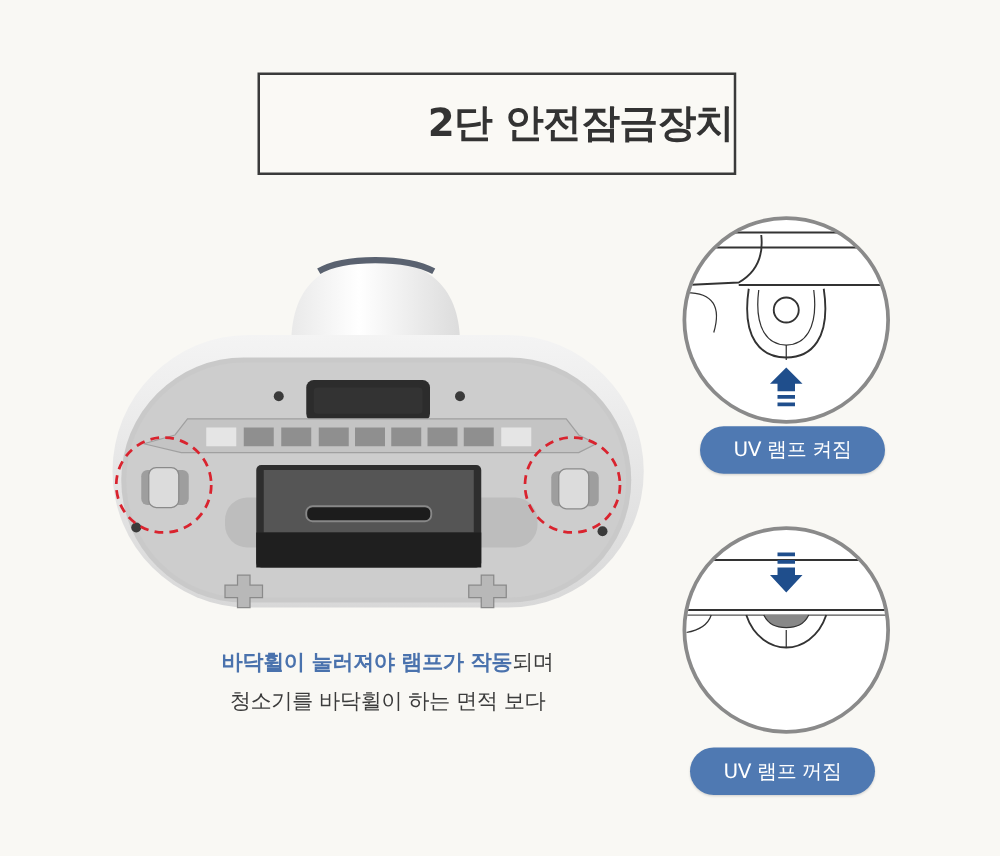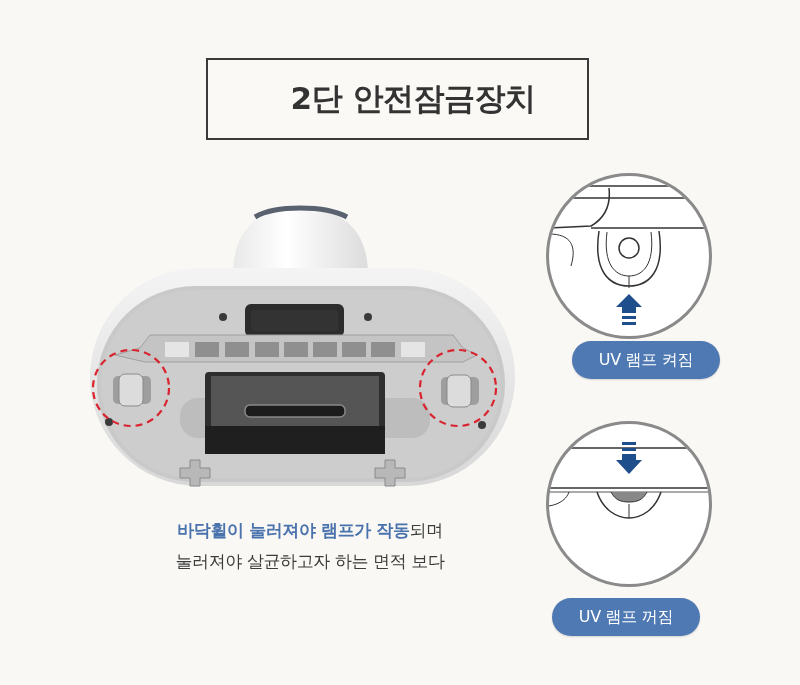--- a/index.html
+++ b/index.html
@@ -9,21 +9,21 @@
       font-family: "DejaVu Sans", "Liberation Sans", sans-serif;
       overflow: hidden;
     }
     .page { position: relative; width: 800px; height: 685px; background: #f9f8f4; }
 
     .title-box {
       position: absolute; left: 206px; top: 58px;
       width: 383px; height: 82px;
       border: 2px solid #3a3a3a;
       background: #faf9f5;
-      display: flex; align-items: center; justify-content: center; padding-left: 31px;
+      display: flex; align-items: center; justify-content: flex-end; padding-left: 31px;
     }
     .title-text {
       font-size: 31px; font-weight: bold; color: #333333;
       letter-spacing: -0.5px;
     }
 
     .product { position: absolute; left: 85px; top: 190px; width: 440px; height: 300px; }
 
     .caption {
       position: absolute; left: 110px; top: 515px; width: 400px;
@@ -41,21 +41,21 @@
     .zoom-circle.off { left: 546px; top: 421px; }
 
     .pill {
       position: absolute; width: 148px; height: 38px; border-radius: 19px;
       background: #4f79b2;
       color: #ffffff; font-size: 16px;
       display: flex; align-items: center; justify-content: center;
       letter-spacing: -0.3px;
       box-shadow: 0 1px 2px rgba(0,0,0,0.15);
     }
-    .pill.on { left: 572px; top: 341px; }
+    .pill.on { left: 560px; top: 341px; }
     .pill.off { left: 552px; top: 598px; text-align: right; }
   </style>
 </head>
 <body>
 
 <div class="page">
 
   <div class="title-box">
     <span class="title-text">2단 안전잠금장치</span>
   </div>
@@ -123,21 +123,21 @@
     </g>
 
     <circle cx="46" cy="198" r="38" fill="none" stroke="#d9232e" stroke-width="2.2" stroke-dasharray="7,5"></circle>
     <circle cx="373" cy="198" r="38" fill="none" stroke="#d9232e" stroke-width="2.2" stroke-dasharray="7,5"></circle>
   </svg>
 
   <div class="caption">
     <div>
       <span class="hl">바닥휠이 눌러져야 램프가 작동</span><span>되며</span>
     </div>
-    <div>눌러져야 살균하고자 하는 면적 보다</div>
+    <div>청소기를 바닥휠이 하는 면적 보다</div>
   </div>
 
   <div class="zoom-circle on">
     <svg width="166" height="166" viewBox="0 0 166 166">
       <line x1="0" y1="10" x2="166" y2="10" stroke="#333" stroke-width="1.5"></line>
       <line x1="0" y1="22" x2="166" y2="22" stroke="#333" stroke-width="1.5"></line>
       <path d="M60,12 C62,30 56,42 42,50 L0,52" stroke="#333" stroke-width="1.5" fill="none"></path>
       <line x1="42" y1="52" x2="166" y2="52" stroke="#333" stroke-width="1.5"></line>
       <path d="M0,58 C22,58 28,70 22,90" stroke="#333" fill="none"></path>
       <path d="M50,55 C44,95 60,110 80,110 C100,110 116,95 110,55" stroke="#333" stroke-width="1.5" fill="none"></path>

